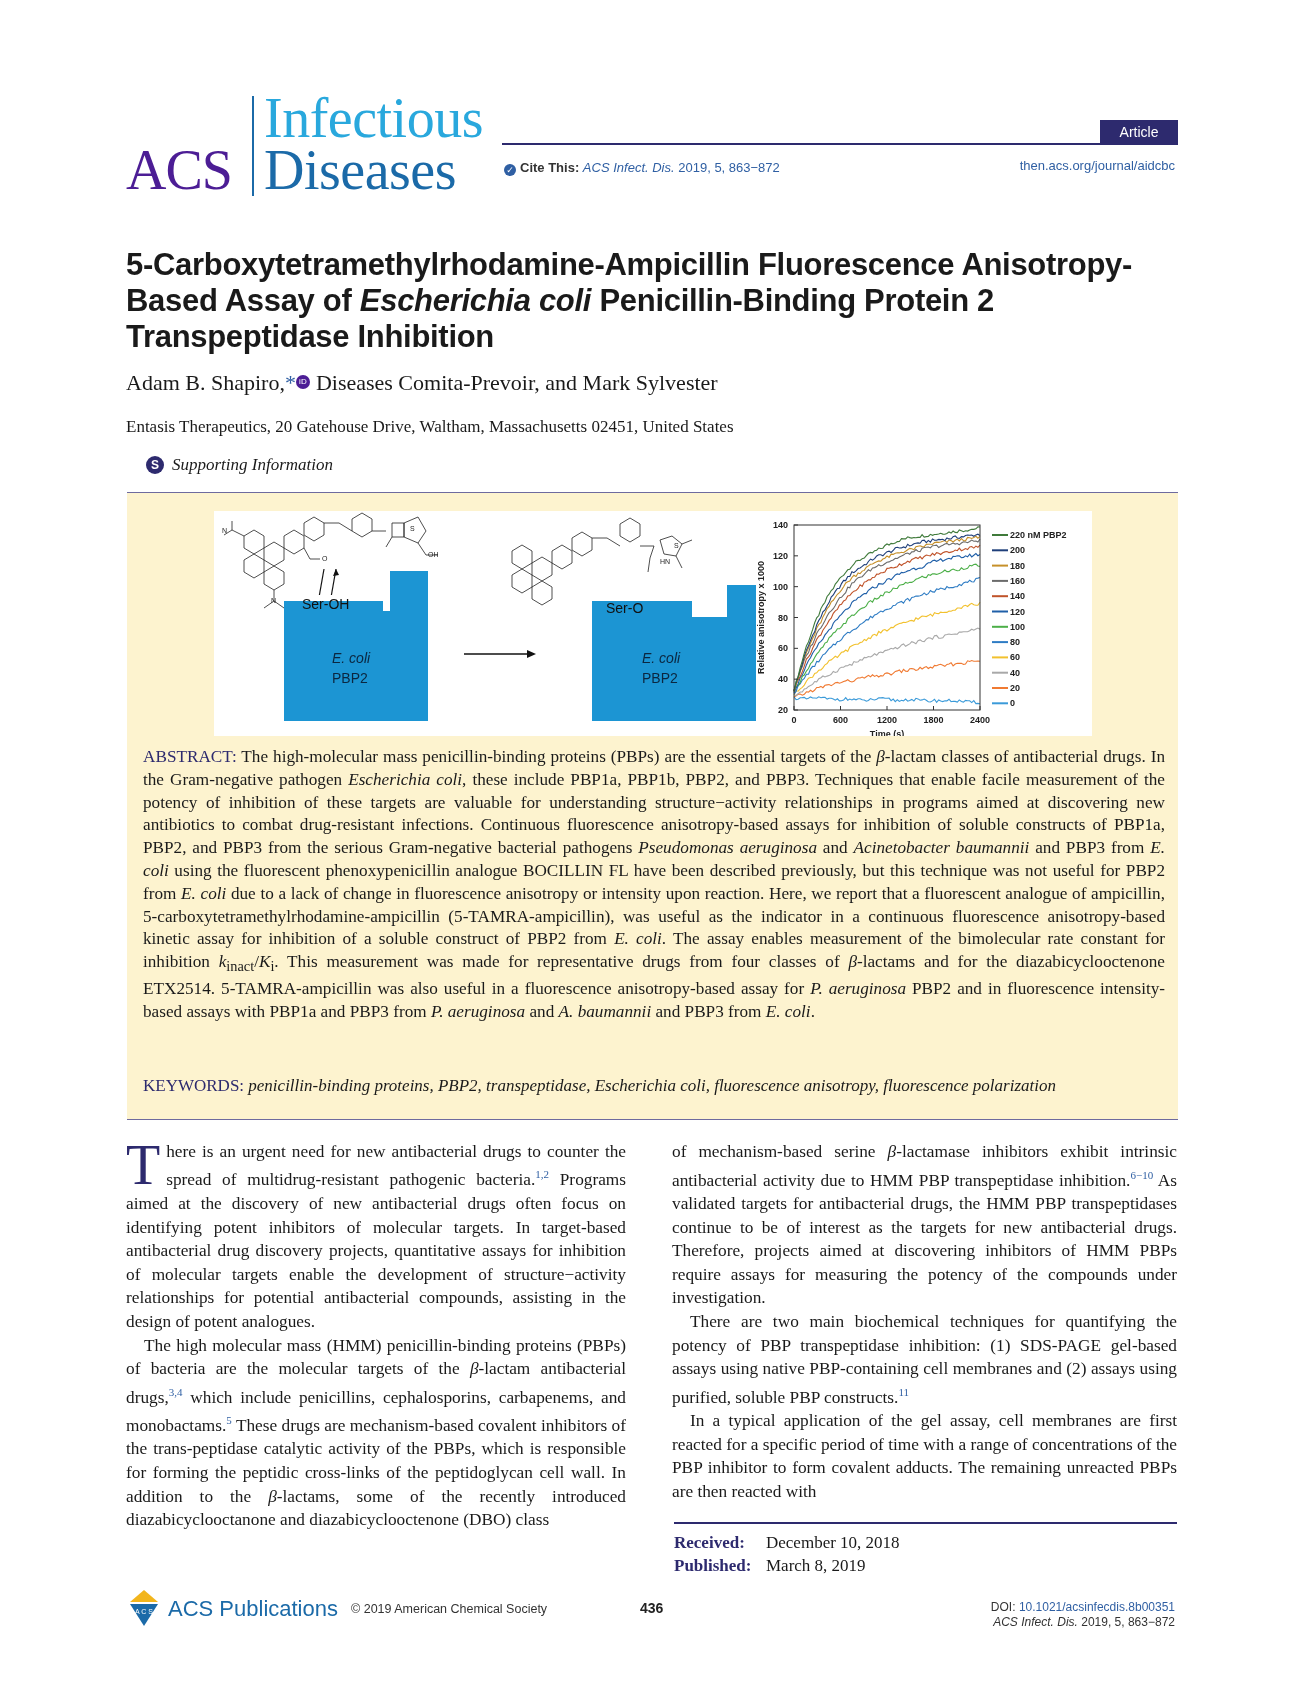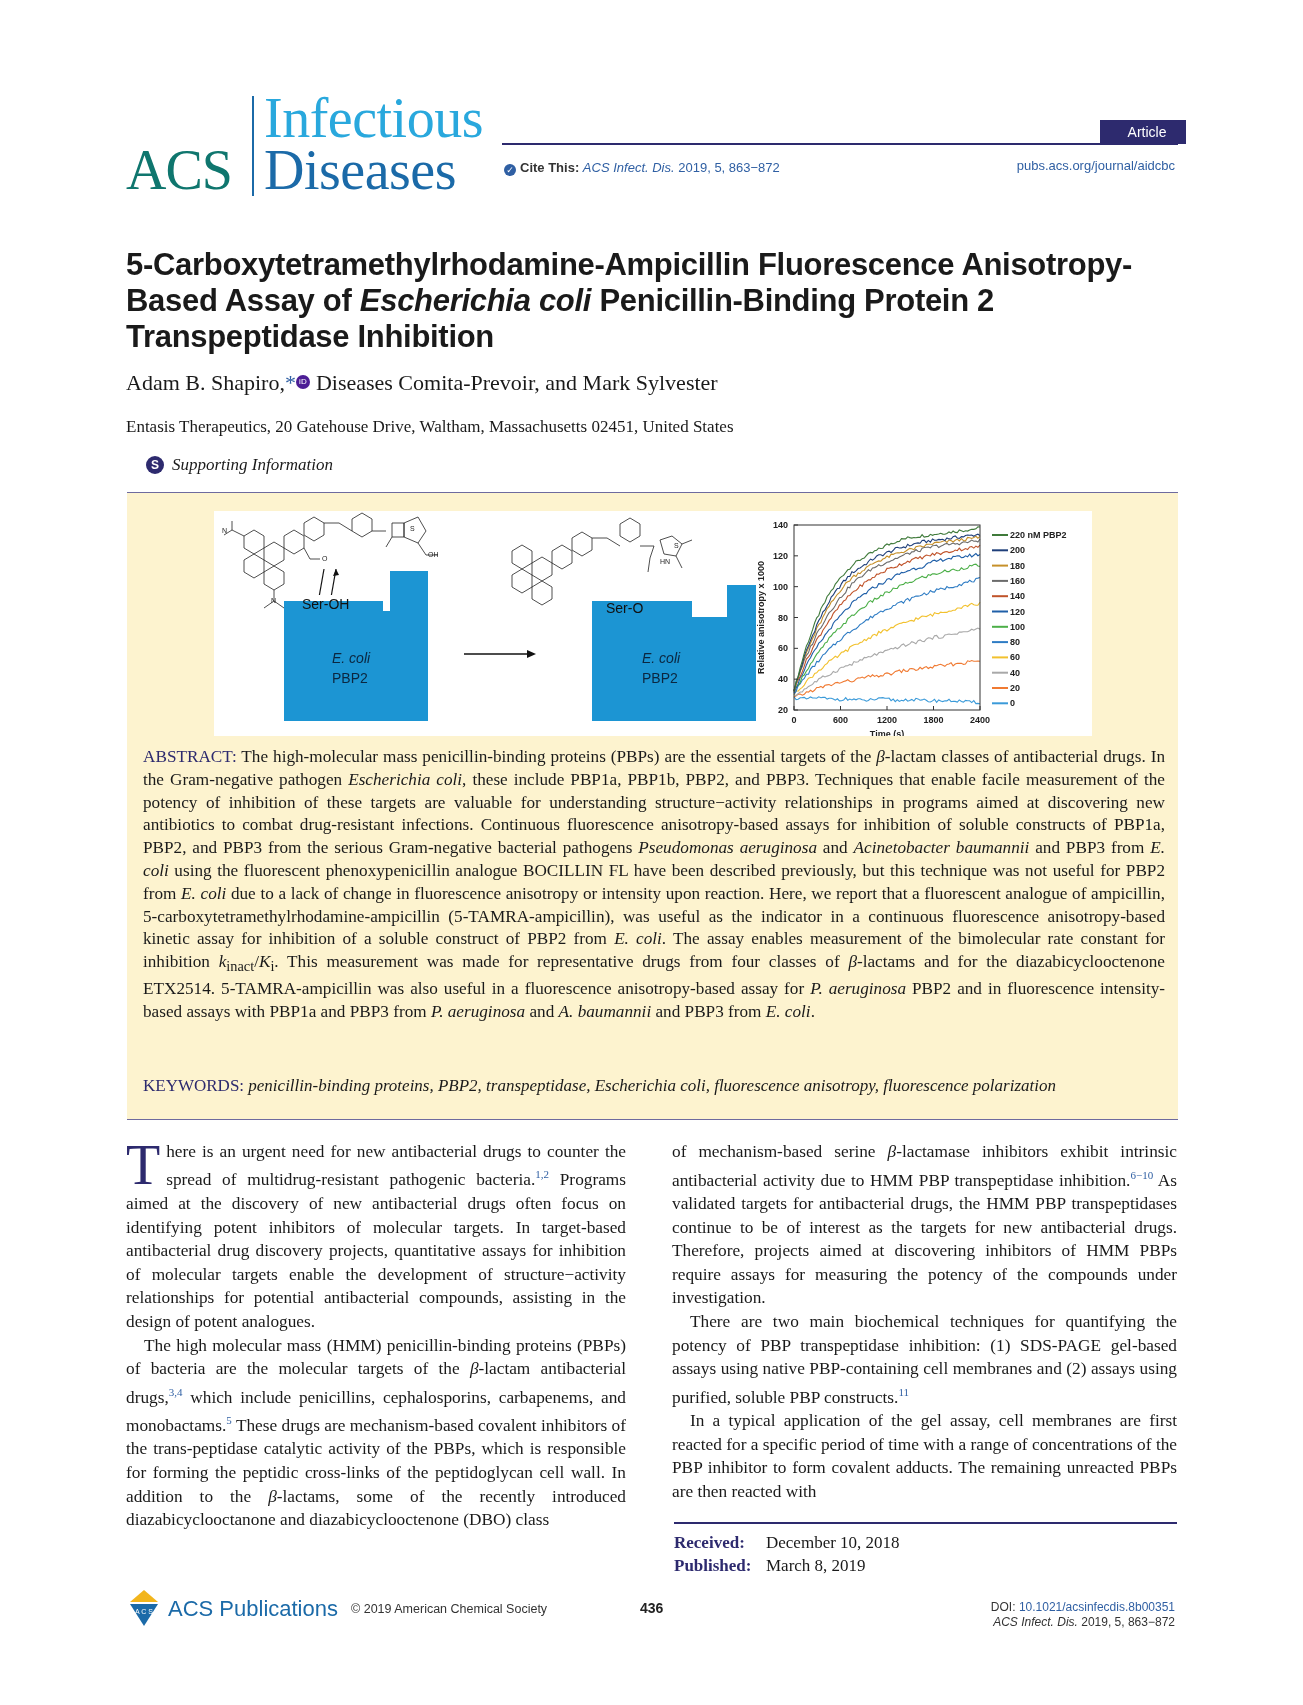--- a/index.html
+++ b/index.html
@@ -1,27 +1,27 @@
 <!DOCTYPE html>
 <html><head>
 <meta charset="utf-8">
 <style>
   html, body { margin: 0; padding: 0; background: #ffffff; }
   body { width: 1303px; height: 1705px; position: relative; overflow: hidden;
          font-family: "Liberation Serif", "DejaVu Serif", serif; color: #1a1a1a; }
   .abs { position: absolute; }
 
   
-  .logo-acs { left: 126px; top: 142px; font-size: 56px; color: #0f766e; letter-spacing: -1px; line-height: 1; text-align: right; }
+  .logo-acs { left: 126px; top: 142px; font-size: 56px; color: #4c1d95; letter-spacing: -1px; line-height: 1; text-align: right; }
   .logo-bar { left: 252px; top: 96px; width: 2px; height: 100px; background: #1b6aa8; }
   .logo-top { left: 264px; top: 90px; font-size: 56px; color: #29a8dd; line-height: 1; letter-spacing: -0.5px; }
   .logo-bot { left: 264px; top: 142px; font-size: 56px; color: #1b6aa8; line-height: 1; letter-spacing: -0.5px; }
   .header-rule { left: 502px; top: 143px; width: 676px; height: 2px; background: #2d2a6e; }
   .article-badge { left: 1100px; top: 120px; width: 78px; height: 24px; background: #2d2a6e; color: #fff;
-                   font-family: "Liberation Sans", sans-serif; font-size: 14px; text-align: center; line-height: 24px; padding-left: 8px; }
+                   font-family: "Liberation Sans", sans-serif; font-size: 14px; text-align: center; line-height: 24px; }
   .cite { left: 504px; top: 160px; font-family: "Liberation Sans", sans-serif; font-size: 13px; color: #333; }
   .cite .lbl { font-weight: bold; color: #333; }
   .cite .journal { font-style: italic; color: #2f5fa3; }
   .cite .rest { color: #2f5fa3; }
   .cite-icon { display: inline-block; width: 12px; height: 12px; border-radius: 50%; background: #2f5fa3; color: #fff;
                font-size: 9px; line-height: 12px; text-align: center; margin-right: 4px; vertical-align: -1px; }
   .journal-url { right: 128px; top: 158px; font-family: "Liberation Sans", sans-serif; font-size: 13px; color: #2f5fa3; }
 
   
   .title { left: 126px; top: 247px; width: 1060px; font-family: "Liberation Sans", "DejaVu Sans", sans-serif;
@@ -83,21 +83,21 @@
 <div class="abs logo-bar"></div>
 <div class="abs logo-top">Infectious</div>
 <div class="abs logo-bot">Diseases</div>
 <div class="abs header-rule"></div>
 <div class="abs article-badge">Article</div>
 <div class="abs cite">
   <span class="cite-icon">✓</span><span class="lbl">Cite This:</span>
   <span class="journal">ACS Infect. Dis.</span>
   <span class="rest">2019, 5, 863−872</span>
 </div>
-<div class="abs journal-url">pubs.acs.org/journal/aidcbc</div>
+<div class="abs journal-url">then.acs.org/journal/aidcbc</div>
 
 <div class="abs title"><span>5-Carboxytetramethylrhodamine-Ampicillin Fluorescence Anisotropy-Based Assay of </span><i>Escherichia coli</i><span> Penicillin-Binding Protein 2 Transpeptidase Inhibition</span></div>
 <div class="abs authors">
   <span>Adam B. Shapiro,</span><span class="star">*</span><span class="orcid">iD</span><span>Diseases Comita-Prevoir, and Mark Sylvester</span>
 </div>
 <div class="abs affil">Entasis Therapeutics, 20 Gatehouse Drive, Waltham, Massachusetts 02451, United States</div>
 <div class="abs si">
   <span class="si-icon">S</span><span>Supporting Information</span>
 </div>
 

